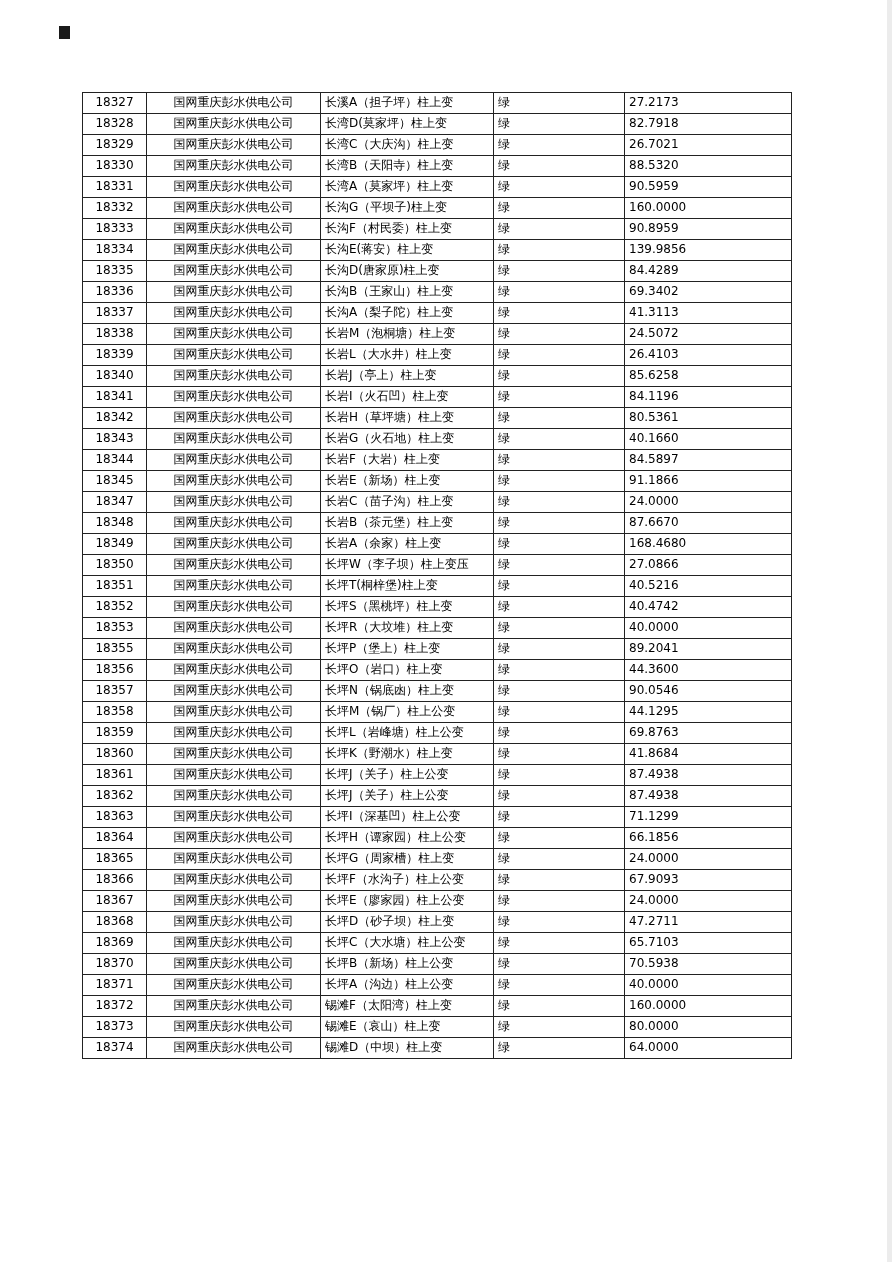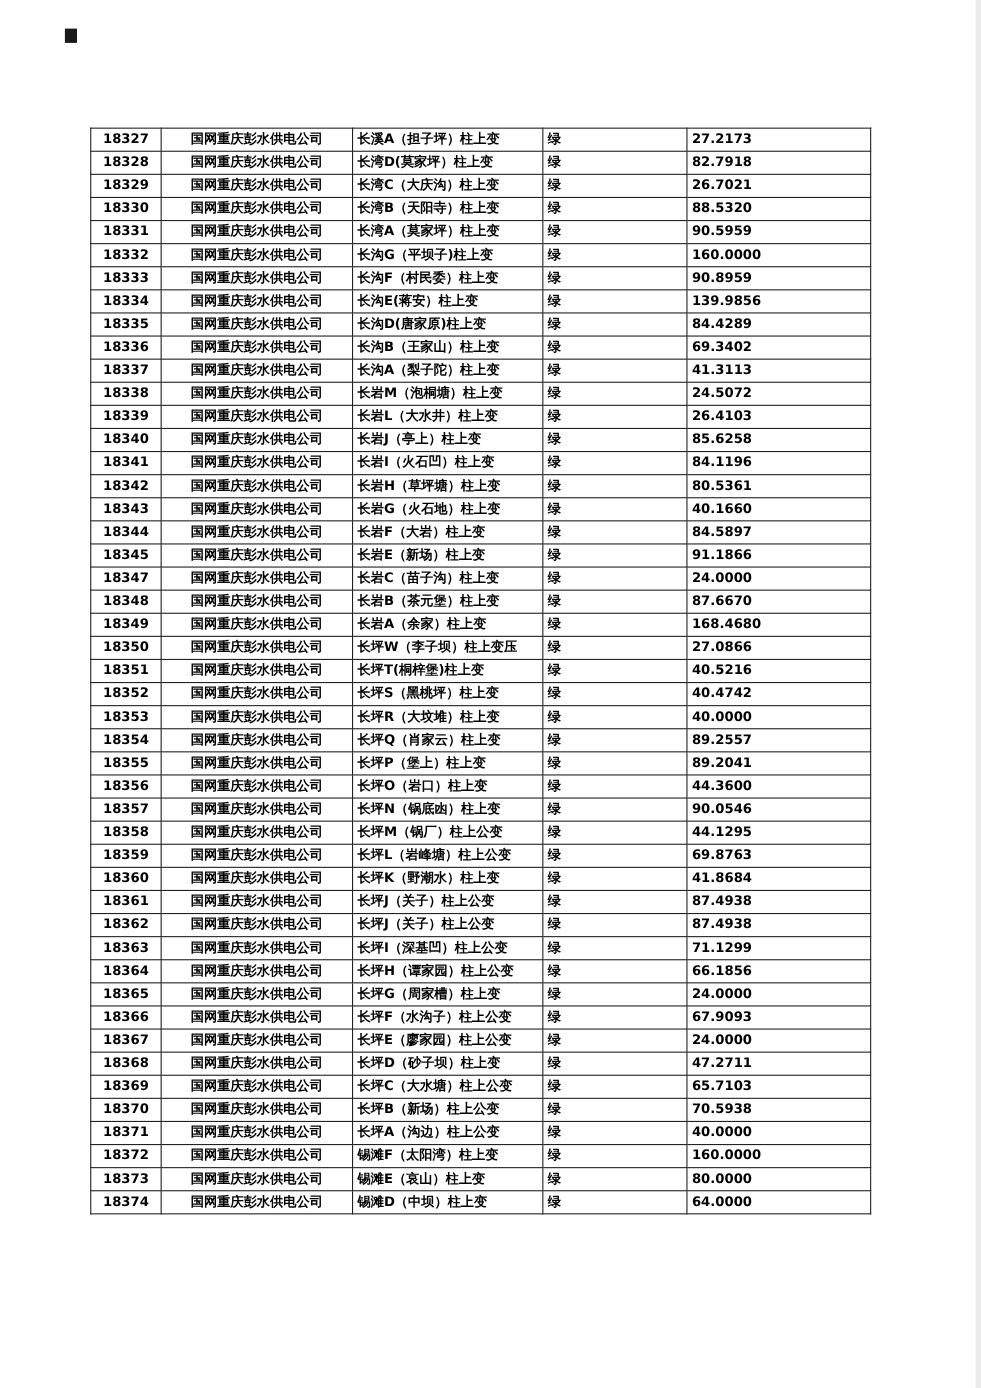--- a/index.html
+++ b/index.html
@@ -26,25 +26,24 @@
     position: absolute;
     left: 59px;
     top: 26px;
     width: 11px;
     height: 13px;
     background: #1a1a1a;
   }
   table.data-table {
     position: absolute;
     left: 82px;
-    top: 116px;
+    top: 92px;
     width: 704px;
     border-collapse: collapse;
     table-layout: fixed;
-    font-weight: bold;
   }
   table.data-table td {
     border: 1px solid #222222;
     font-size: 12px;
     line-height: 1.1;
     color: #000000;
     height: 18px;
     padding: 1px 4px;
     white-space: nowrap;
     overflow: hidden;
@@ -240,27 +239,20 @@
         <td class="col4">40.4742</td>
       </tr>
       <tr>
         <td class="col0">18353</td>
         <td class="col1">国网重庆彭水供电公司</td>
         <td class="col2">长坪R（大坟堆）柱上变</td>
         <td class="col3">绿</td>
         <td class="col4">40.0000</td>
       </tr>
       <tr>
-        <td class="col0">18354</td>
-        <td class="col1">国网重庆彭水供电公司</td>
-        <td class="col2">长坪Q（肖家云）柱上变</td>
-        <td class="col3">绿</td>
-        <td class="col4">89.2557</td>
-      </tr>
-      <tr>
         <td class="col0">18355</td>
         <td class="col1">国网重庆彭水供电公司</td>
         <td class="col2">长坪P（堡上）柱上变</td>
         <td class="col3">绿</td>
         <td class="col4">89.2041</td>
       </tr>
       <tr>
         <td class="col0">18356</td>
         <td class="col1">国网重庆彭水供电公司</td>
         <td class="col2">长坪O（岩口）柱上变</td>

